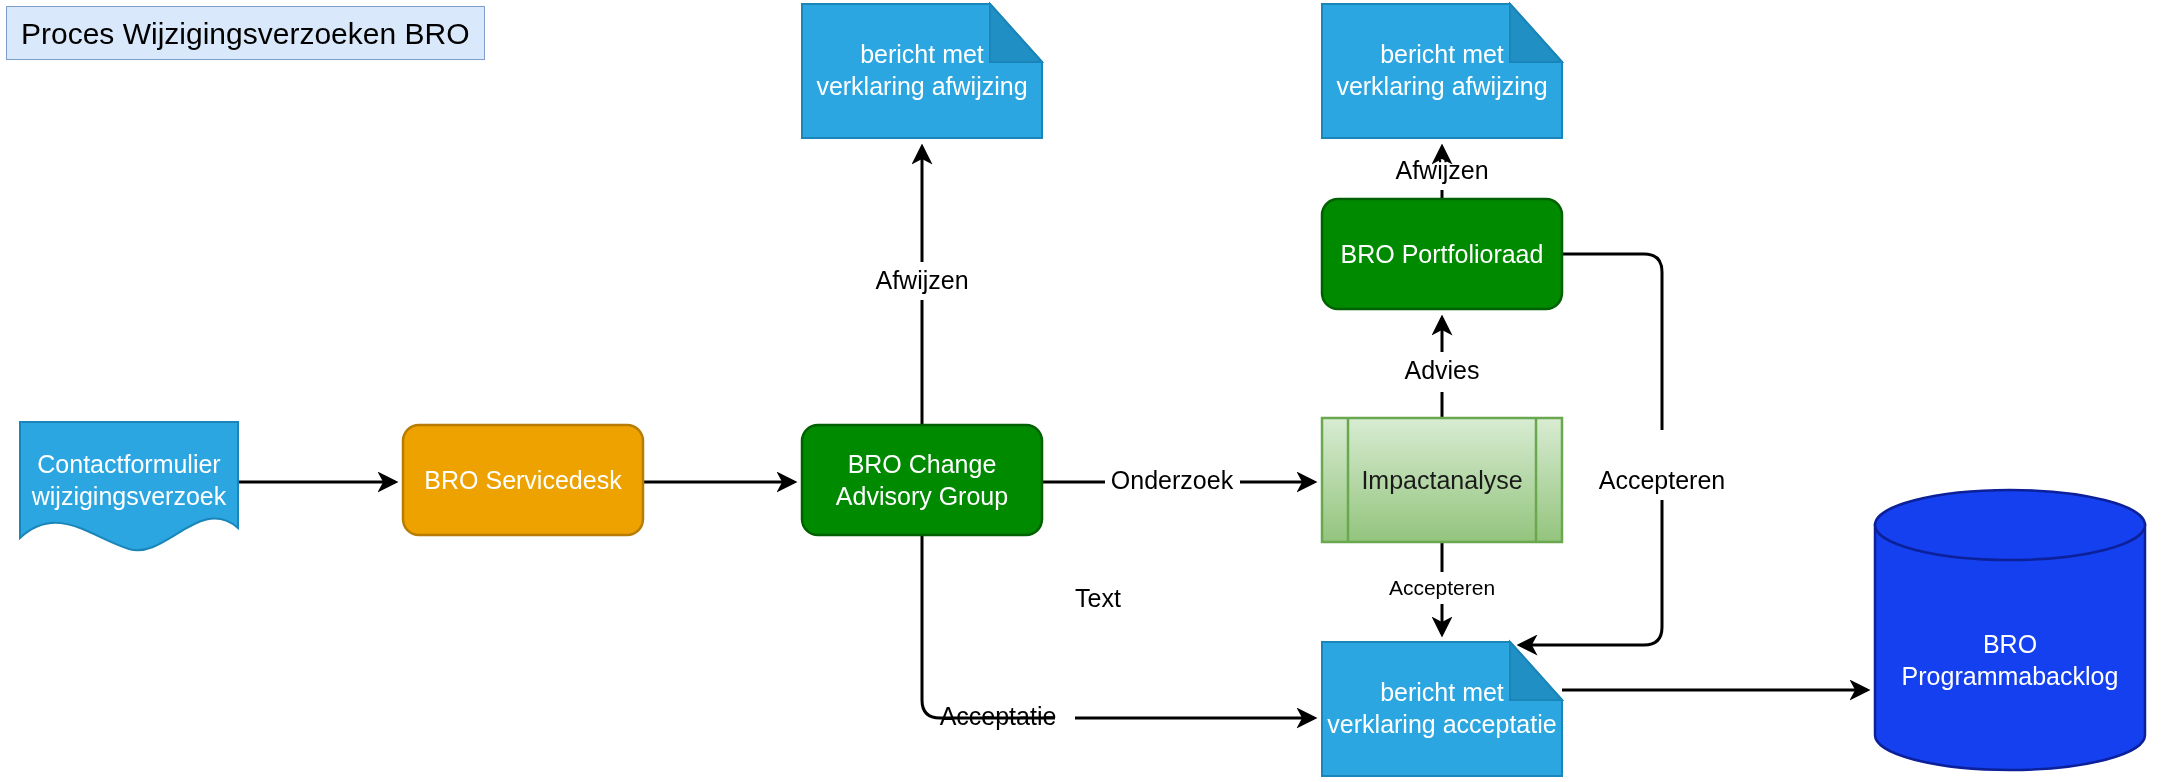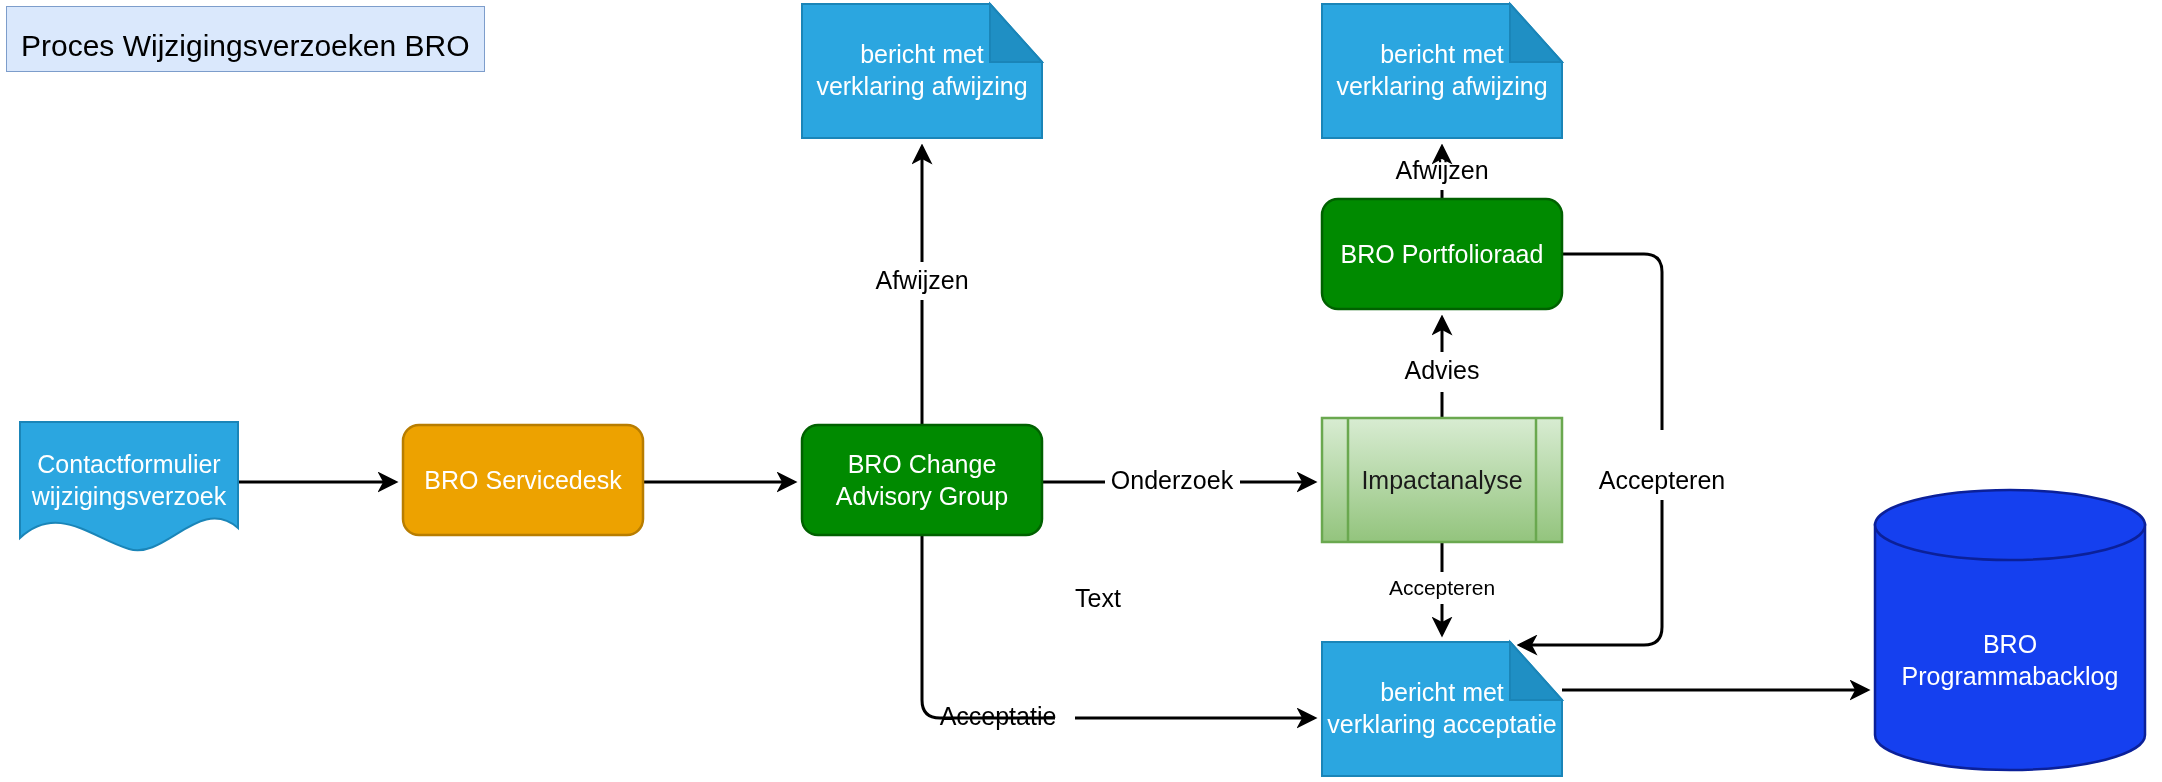--- a/index.html
+++ b/index.html
@@ -12,21 +12,21 @@
     width: 2162px;
     height: 782px;
     background: #ffffff;
     overflow: hidden;
     font-family: "Liberation Sans", sans-serif;
   }
   #title-badge {
     position: absolute;
     left: 6px;
     top: 6px;
-    padding: 22px 14px 8px 14px;
+    padding: 10px 14px 8px 14px;
     background: #dae8fc;
     border: 1px solid #7d9dcb;
     font-family: "Liberation Sans", sans-serif;
     font-size: 30px;
     line-height: 34px;
     color: #000000;
     white-space: nowrap;
   }
   svg#flow {
     position: absolute;

